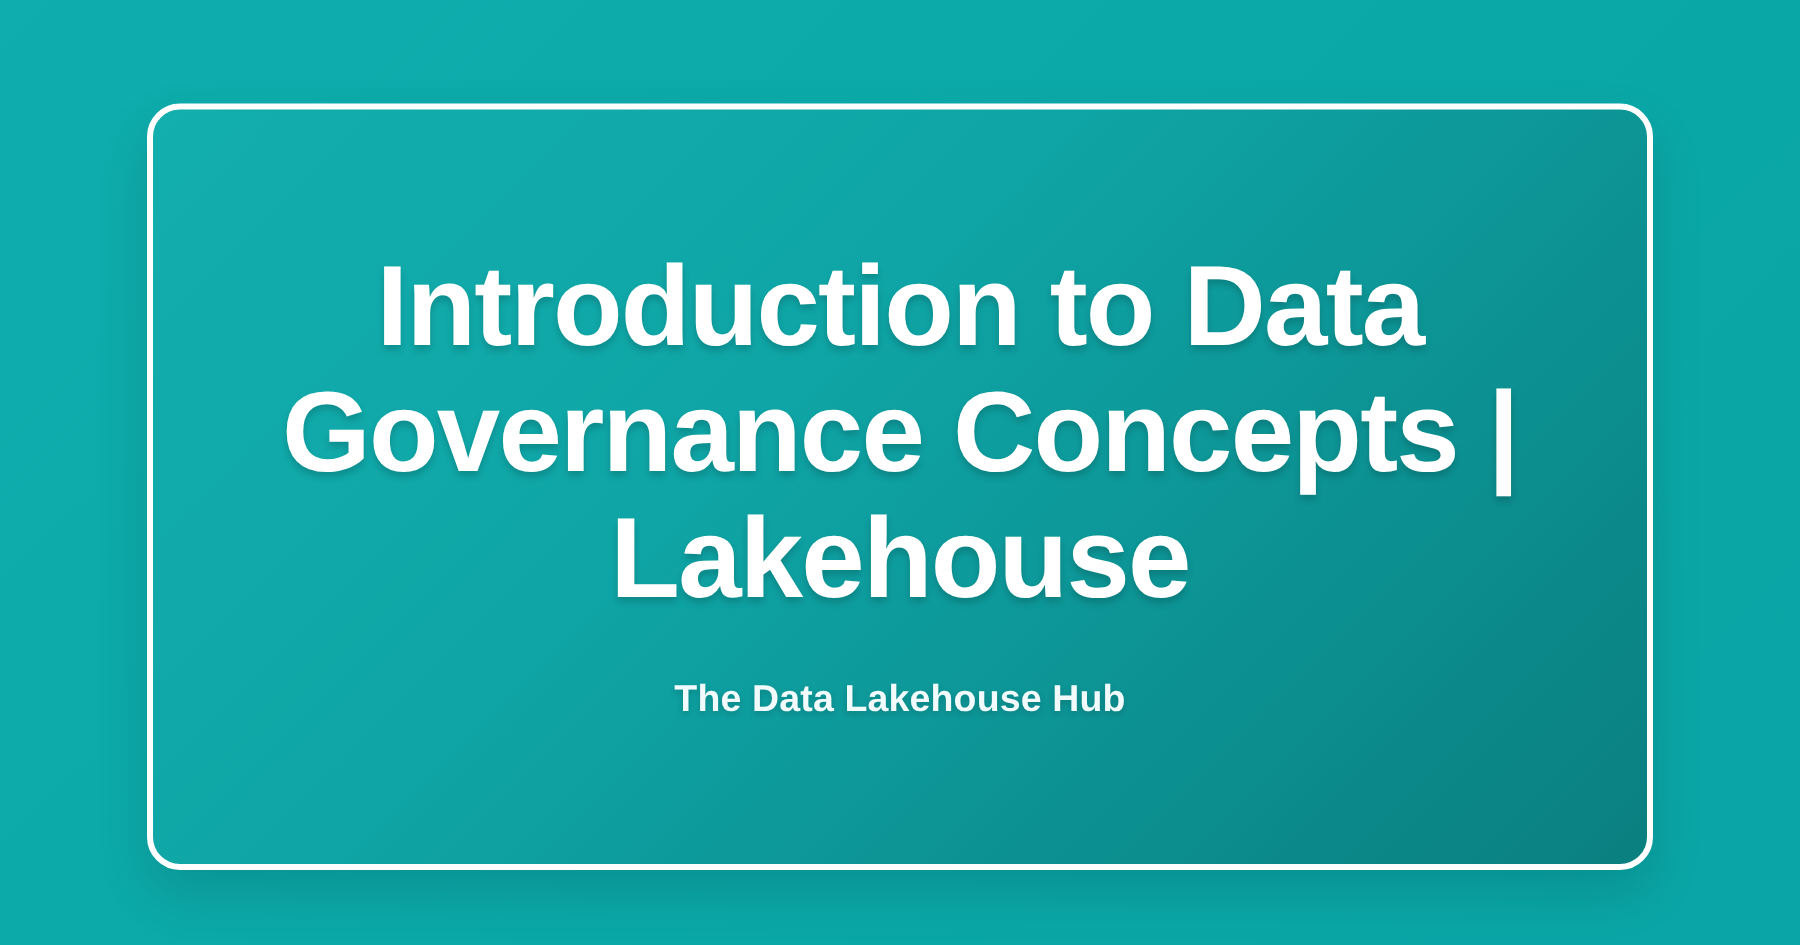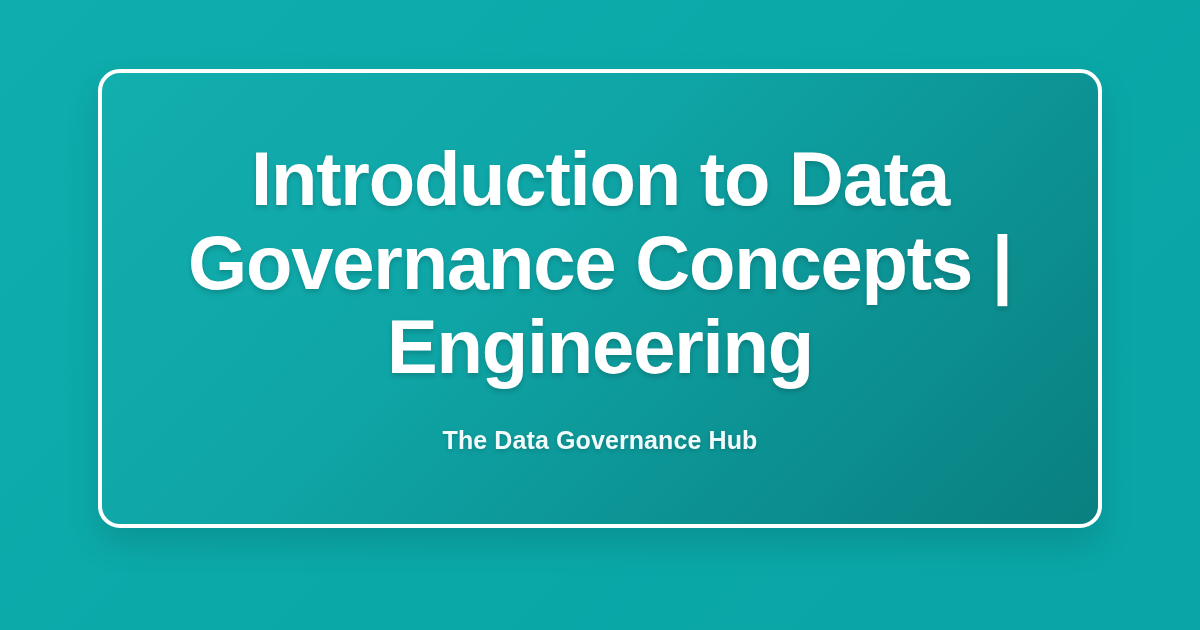--- a/index.html
+++ b/index.html
@@ -24,21 +24,21 @@
     align-items: center;
     justify-content: center;
   }
 
   
   #card {
     position: absolute;
     left: 98px;
     top: 69px;
     width: 1004px;
-    height: 459px;
+    height: 511px;
     border: 4px solid #ffffff;
     border-radius: 22px;
     background: linear-gradient(135deg, #13aeae 0%, #0fa5a6 40%, #0a7f80 100%);
     box-shadow: 0 16px 34px rgba(0,0,0,0.13);
     display: flex;
     flex-direction: column;
     align-items: center;
     justify-content: center;
     padding: 26px 44px 32px 44px;
   }
@@ -76,20 +76,20 @@
 </head>
 <body>
 
 <div id="og-canvas">
 
   <div id="card">
 
     <div id="title-block">
       <span class="title-line">Introduction to Data</span>
       <span class="title-line">Governance Concepts |</span>
-      <span class="title-line">Engineering</span>
+      <span class="title-line">Lakehouse</span>
     </div>
 
-    <div id="subtitle">The Data Governance Hub</div>
+    <div id="subtitle">The Data Lakehouse Hub</div>
 
   </div>
 
 </div>
 
 </body></html>

